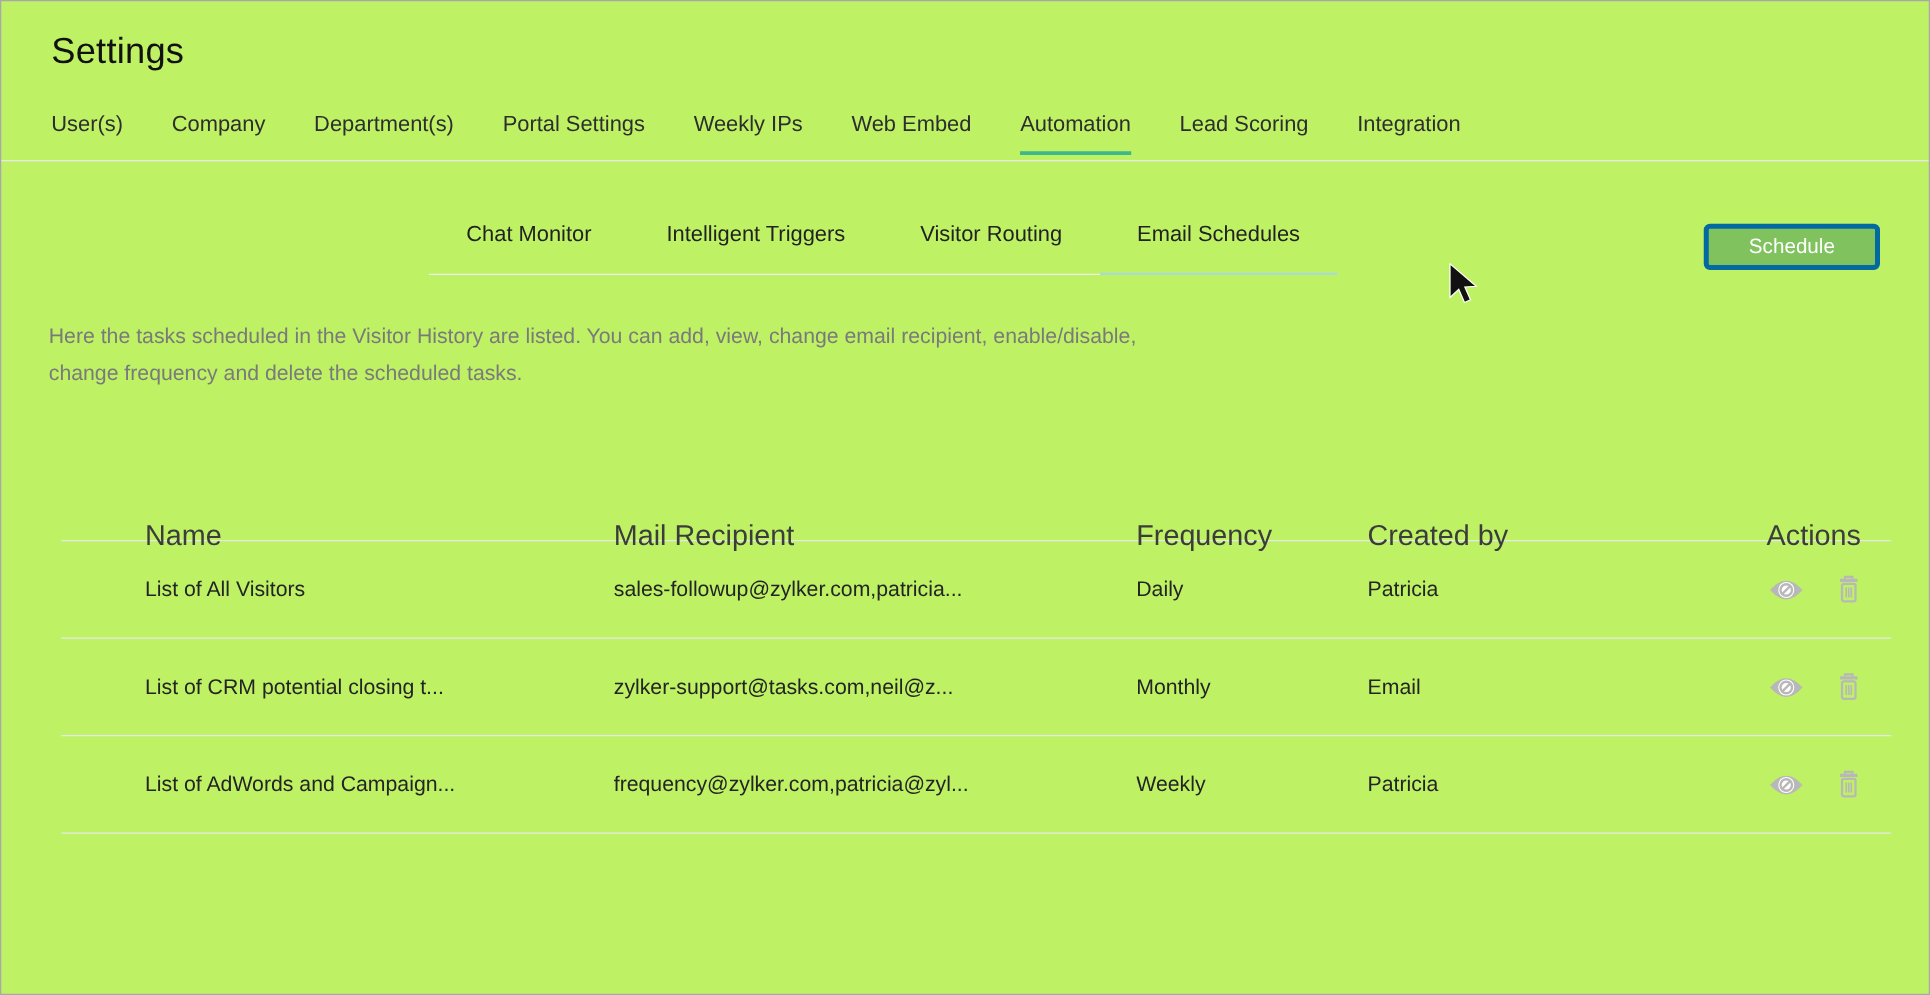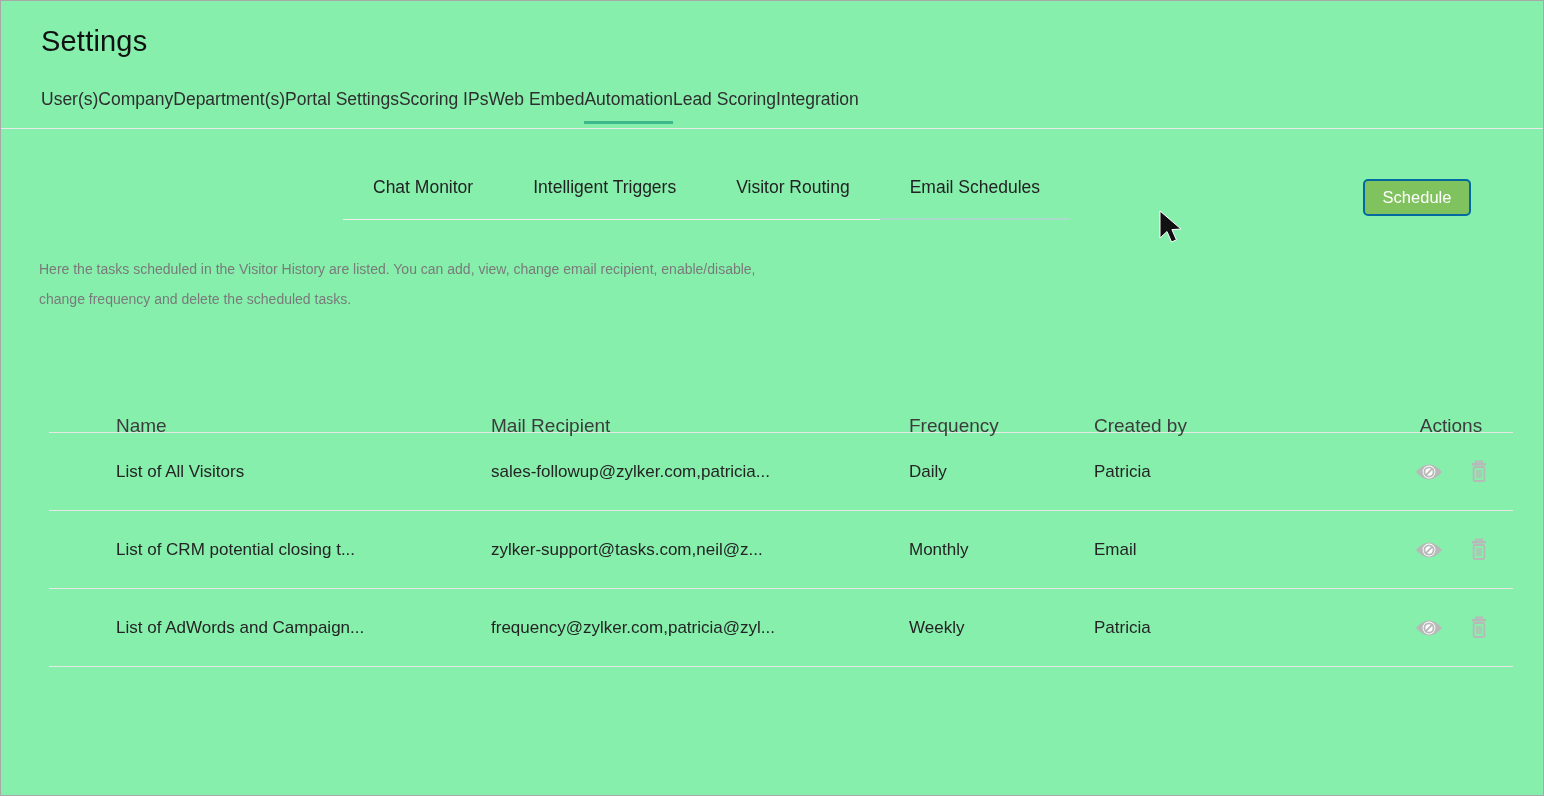--- a/index.html
+++ b/index.html
@@ -2,35 +2,36 @@
 <html><head>
 <meta charset="utf-8">
 <style>
   * { margin: 0; padding: 0; box-sizing: border-box; }
   html, body { background: #ffffff; }
   body { font-family: "Liberation Sans", sans-serif; }
   .page {
     position: relative;
     width: 1544px;
     height: 796px;
-    background: #86efac;
+    background: #bef264;
     border: 1px solid #a8a8a8;
     overflow: hidden;
   }
   .title {
     position: absolute;
     left: 40px; top: 24px;
     font-size: 29px;
     color: #111111;
     letter-spacing: 0.2px;
   }
   .main-tabs {
     position: absolute;
     left: 40px; top: 88px;
     display: flex;
+    gap: 39px;
     align-items: flex-end;
   }
   .main-tab {
     font-size: 17.5px;
     color: #2e2e2e;
     padding-bottom: 14px;
     cursor: pointer;
     white-space: nowrap;
   }
   .main-tab.active {
@@ -58,55 +59,55 @@
     cursor: pointer;
     white-space: nowrap;
   }
   .sub-tab.active {
     border-bottom: 2px solid #abdcc9;
     margin-bottom: -1px;
   }
   .schedule-btn {
     position: absolute;
     left: 1362px; top: 178px;
-    width: 108px; height: 37px;
+    width: 141px; height: 37px;
     background: #7fc25e;
-    border: 2px solid #0369a1;
+    border: 4px solid #0369a1;
     border-radius: 5px;
     color: #ffffff;
     font-size: 16.5px;
     font-family: "Liberation Sans", sans-serif;
     cursor: pointer;
     display: flex;
     align-items: center;
     justify-content: center;
   }
   .description {
     position: absolute;
     left: 38px; top: 253px;
-    font-size: 14px;
+    font-size: 17px;
     color: #7a7a7a;
     line-height: 30px;
   }
   .table {
     position: absolute;
     left: 48px; top: 374px;
     width: 1464px;
   }
   .trow {
     display: grid;
     grid-template-columns: 375px 418px 185px 295px 124px;
     padding-left: 67px;
     align-items: center;
     border-bottom: 1px solid #e8e8e8;
   }
   .trow.thead { height: 58px; }
   .trow.tbody { height: 78px; }
   .th {
-    font-size: 19px;
+    font-size: 23px;
     color: #3c3c3c;
     margin-top: 40px;
   }
   .td {
     font-size: 17px;
     color: #242424;
     white-space: nowrap;
     overflow: hidden;
   }
   .th.actions-col, .td.actions-col {
@@ -129,21 +130,21 @@
 
 <div class="page">
 
   <div class="title">Settings</div>
 
   <div class="main-tabs">
     <div class="main-tab">User(s)</div>
     <div class="main-tab">Company</div>
     <div class="main-tab">Department(s)</div>
     <div class="main-tab">Portal Settings</div>
-    <div class="main-tab">Scoring IPs</div>
+    <div class="main-tab">Weekly IPs</div>
     <div class="main-tab">Web Embed</div>
     <div class="main-tab active">Automation</div>
     <div class="main-tab">Lead Scoring</div>
     <div class="main-tab">Integration</div>
   </div>
 
   <div class="header-divider"></div>
 
   <div class="sub-tabs">
     <div class="sub-tab">Chat Monitor</div>

